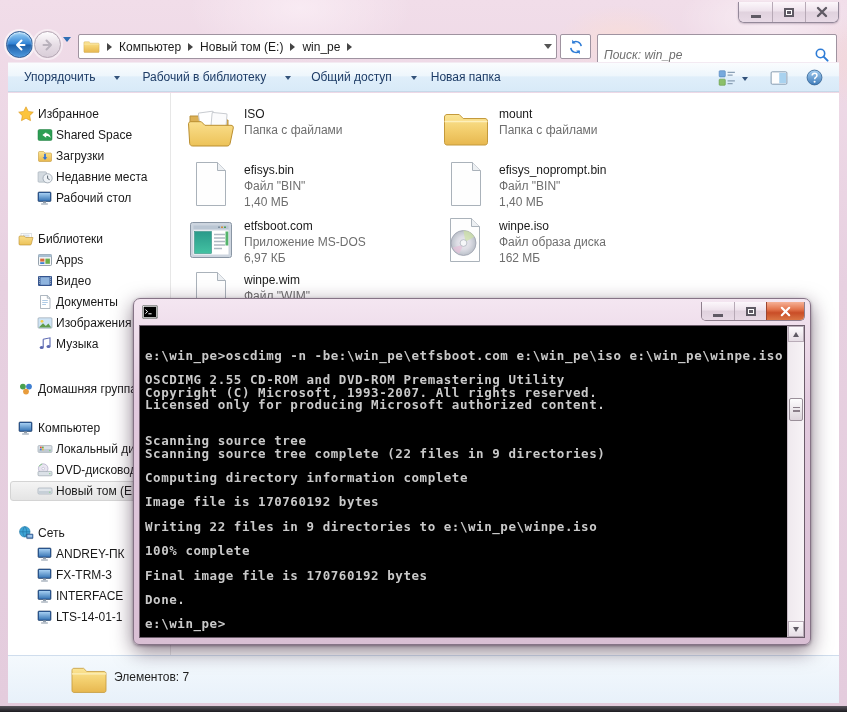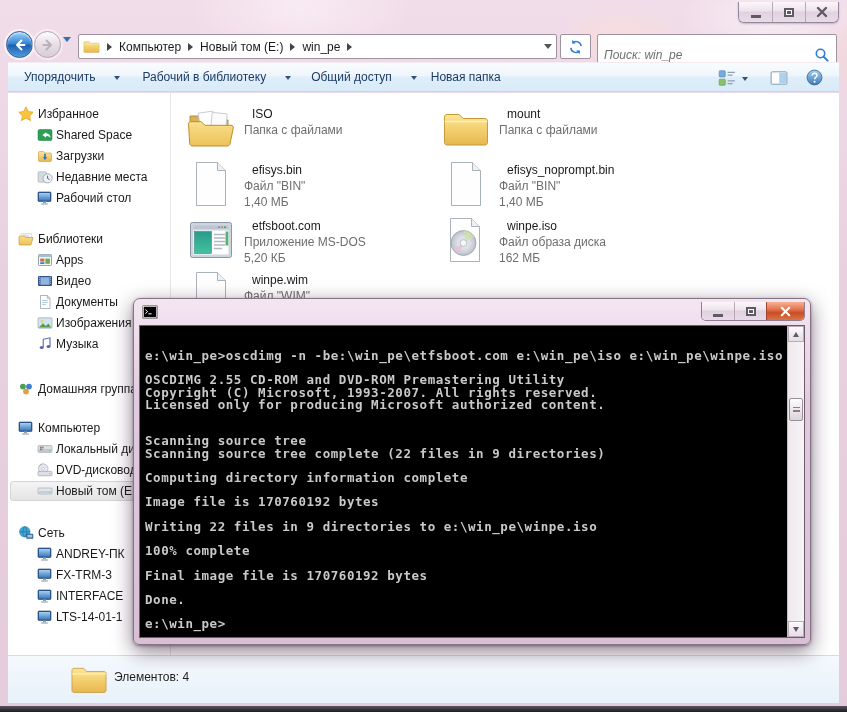--- a/index.html
+++ b/index.html
@@ -100,21 +100,21 @@
   .srow.selected::before {
     content:""; position:absolute; left:2px; right:-4px; top:0; bottom:0; border-radius:3px;
     background:linear-gradient(#f4f4f4,#e4e4e4); border:1px solid #d4d4d4;
   }
   .srow.selected .si, .srow.selected .sl { z-index:1; }
 
   
   .tile { position:absolute; width:245px; height:52px; cursor:default; }
   .tile .i48 { position:absolute; left:0; top:0; }
   .tmeta { margin-left:57px; padding-top:2px; }
-  .tname { height:16px; line-height:16px; color:#1a1a1a; white-space:nowrap;margin-left:8px; }
+  .tname { height:16px; line-height:16px; color:#1a1a1a; white-space:nowrap; }
   .tsub  { height:16px; line-height:16px; color:#6e6e6e; white-space:nowrap; }
 
   
   .cmd {
     position:absolute; left:133px; top:298px; width:678px; height:347px; z-index:50;
     background:linear-gradient(#f4e6f1, #e2cade 30%, #d9bfd4);
     border:1px solid #857386; border-radius:7px 7px 6px 6px;
     box-shadow:0 6px 20px rgba(40,15,40,.55), 0 1px 3px rgba(40,15,40,.4);
   }
   .cmd-title { position:absolute; left:0; top:0; right:0; height:26px; display:flex; align-items:center; padding-left:8px; }
@@ -612,21 +612,21 @@
             <div class="tsub">1,40 МБ</div>
           </div>
       </div>
       <div class="tile" style="left:179px;top:123px">
         <svg class="i48">
             <use href="#sym-msdos"></use>
           </svg>
         <div class="tmeta">
             <div class="tname">etfsboot.com</div>
             <div class="tsub">Приложение MS-DOS</div>
-            <div class="tsub">5,20 КБ</div>
+            <div class="tsub">6,97 КБ</div>
           </div>
       </div>
       <div class="tile" style="left:434px;top:123px">
         <svg class="i48">
             <use href="#sym-disc"></use>
           </svg>
         <div class="tmeta">
             <div class="tname">winpe.iso</div>
             <div class="tsub">Файл образа диска</div>
             <div class="tsub">162 МБ</div>
@@ -642,21 +642,21 @@
             <div class="tsub"></div>
           </div>
       </div>
     </div>
   </div>
 
   <div class="statusbar">
     <svg class="i38">
         <use href="#sym-folder"></use>
       </svg>
-    <span class="status-text">Элементов: 4</span>
+    <span class="status-text">Элементов: 7</span>
   </div>
 
   <div class="desktop-edge"></div>
 
   <div class="cmd">
     <div class="cmd-title">
       <svg class="cmd-ic">
           <use href="#sym-cmd"></use>
         </svg>
     </div>

